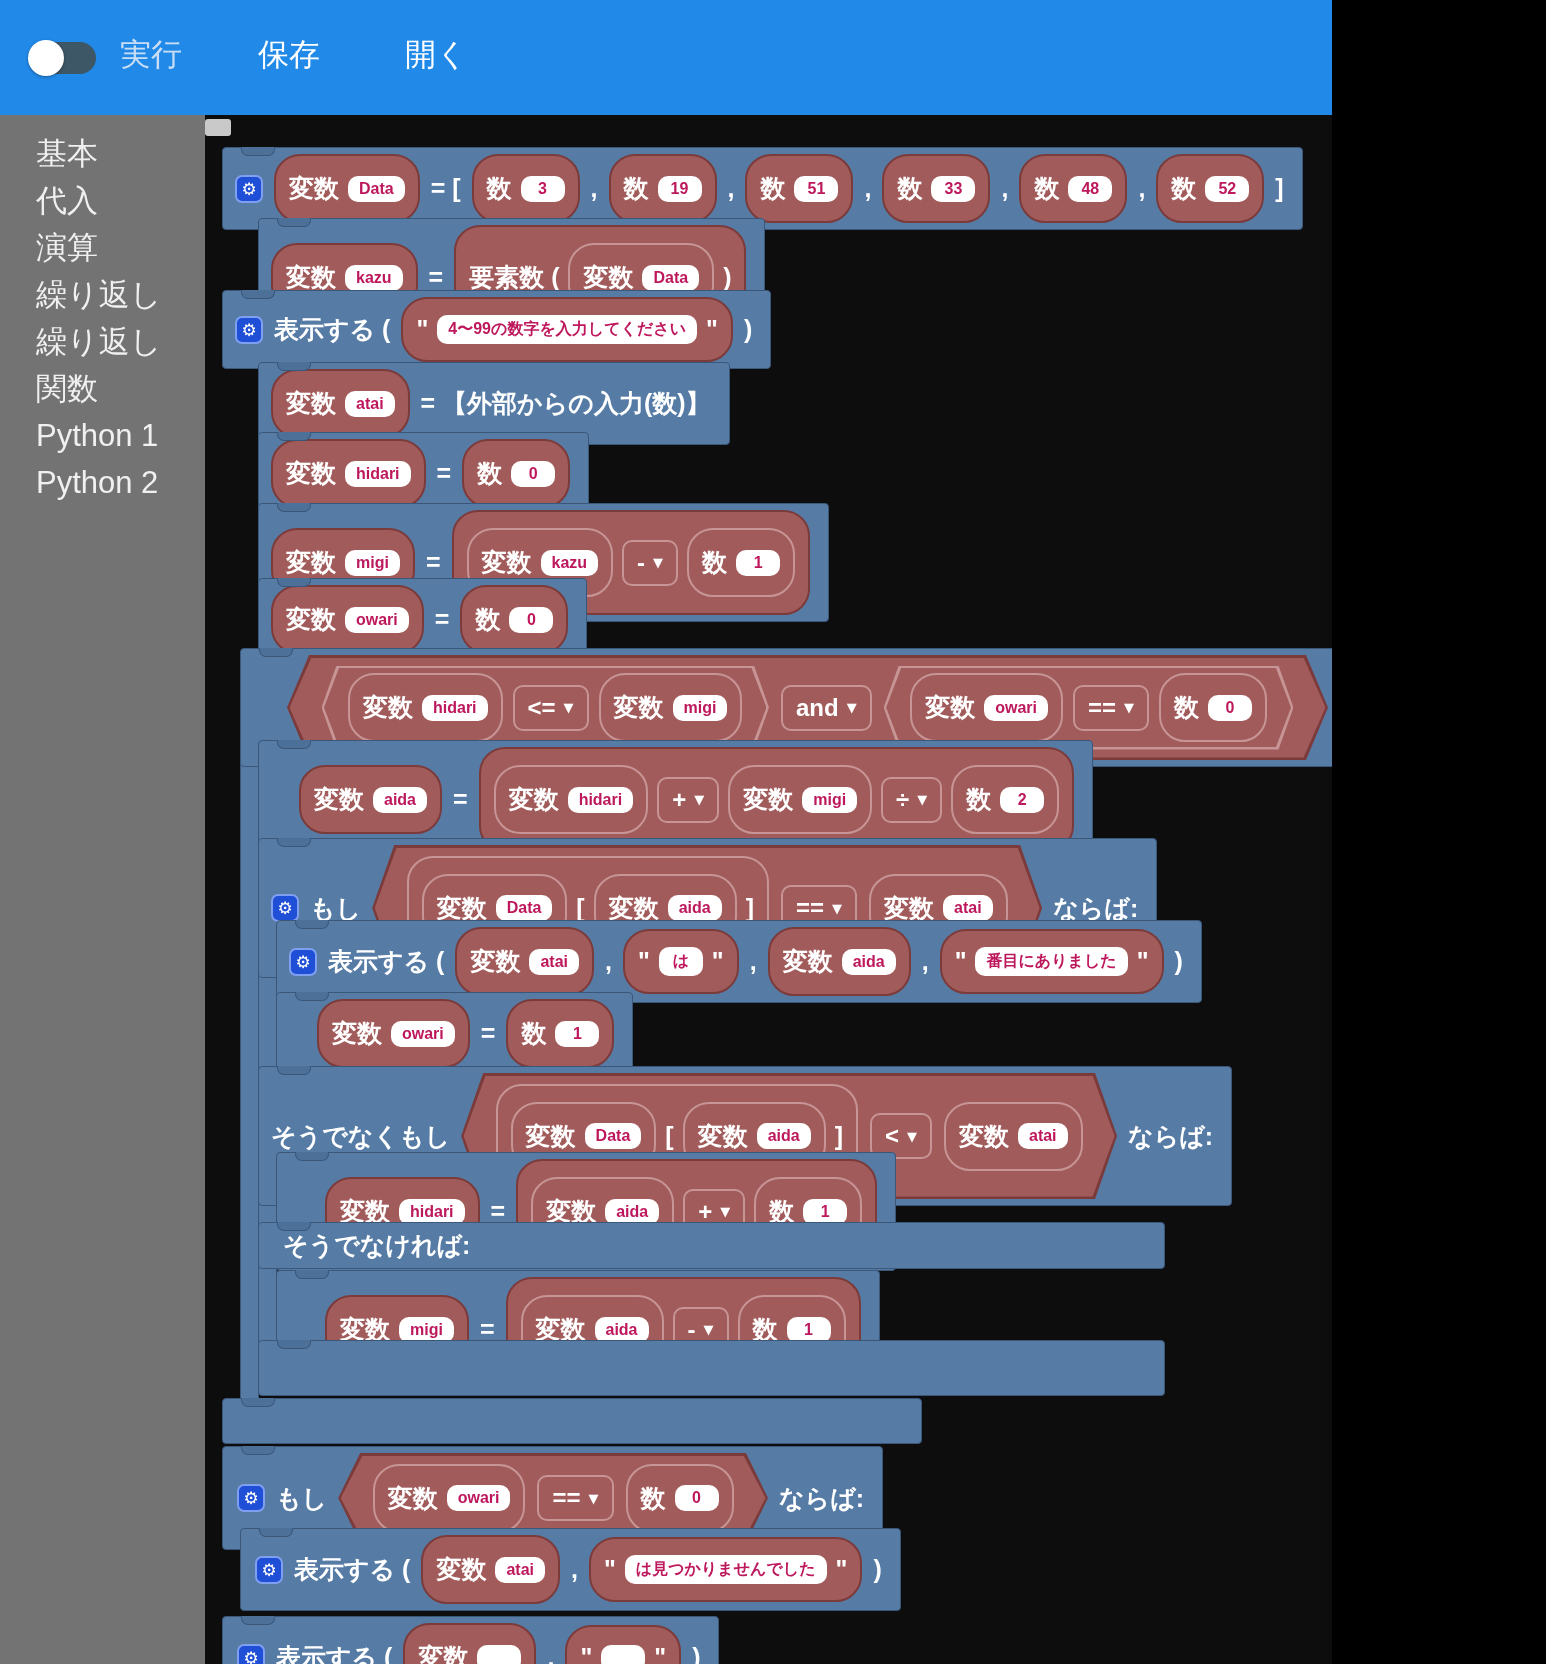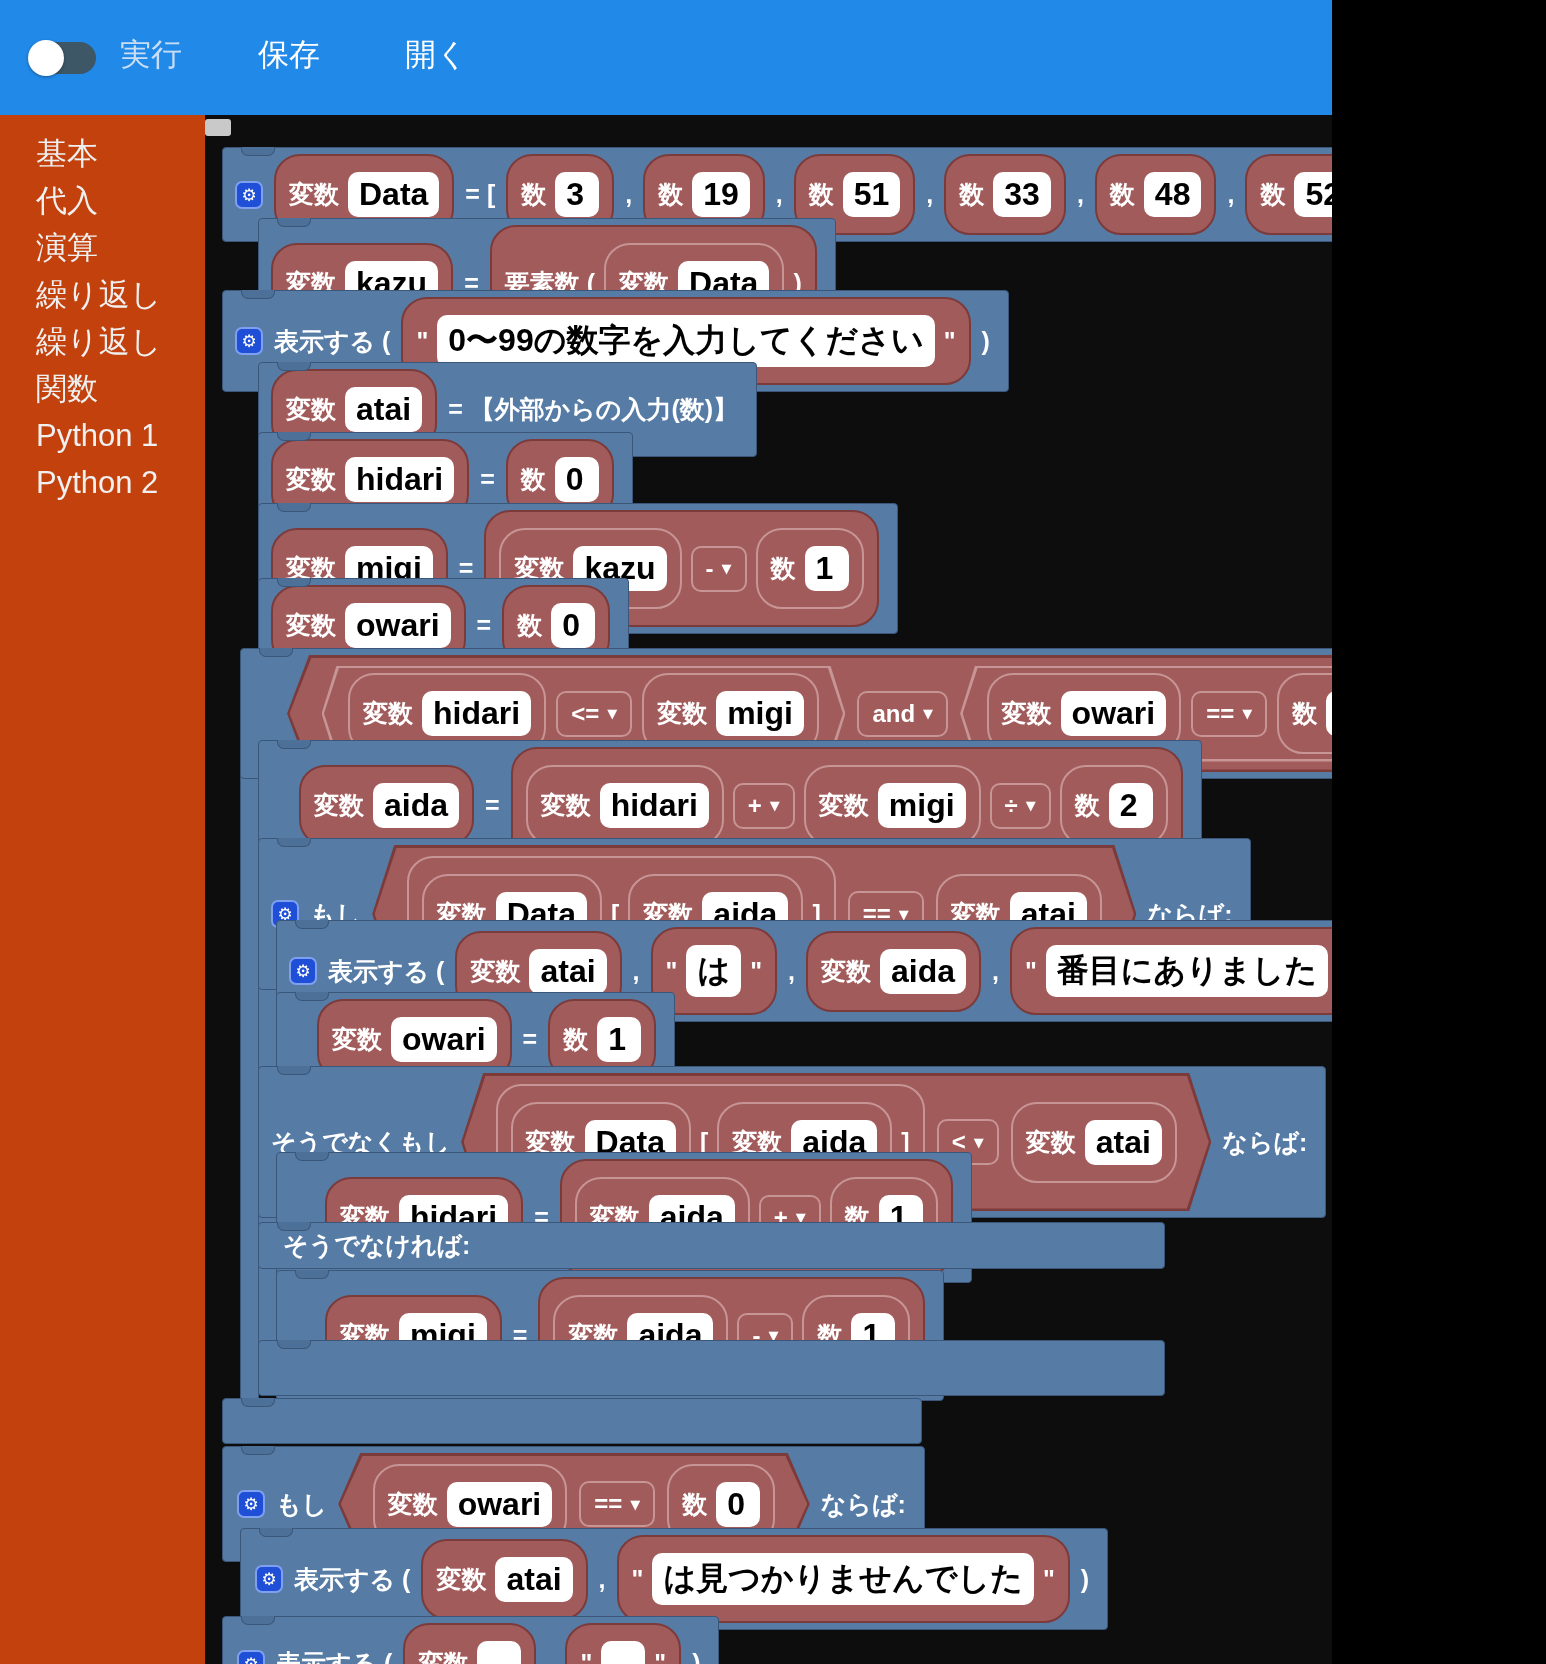--- a/index.html
+++ b/index.html
@@ -10,40 +10,40 @@
           display:flex;align-items:center;}
   .toggle{position:absolute;left:30px;top:42px;width:66px;height:32px;border-radius:16px;
           background:#3d5766;}
   .knob{position:absolute;left:-2px;top:-2px;width:36px;height:36px;border-radius:50%;
         background:#fff;box-shadow:0 1px 3px rgba(0,0,0,.35);}
   .hbtn{position:absolute;top:34px;font-size:31px;font-weight:500;color:#fff;cursor:default;}
   .run{left:120px;color:#c9def5;}
   .save{left:258px;text-align:center;}
   .open{left:405px;}
   
-  .sidebar{position:absolute;left:0;top:115px;width:205px;height:1549px;background:#c2410c;
+  .sidebar{position:absolute;left:0;top:115px;width:205px;height:1549px;background:#737373;
            box-sizing:border-box;padding:22px 0 13px 36px;display:flex;flex-direction:column;gap:13px;}
   .sbitem{color:#f0f0f0;font-size:31px;line-height:34px;font-weight:400;}
   .scrollthumb{position:absolute;left:205px;top:119px;width:26px;height:17px;background:#c9c9c9;border-radius:3px;}
   
   .spine{position:absolute;background:#567ca6;border-left:1.5px solid #3a577a;border-right:1.5px solid #3a577a;box-sizing:border-box;}
   .blk{position:absolute;display:flex;align-items:center;gap:11px;background:#567ca6;
        border:1.5px solid #3a577a;border-radius:4px;padding:6px 18px 6px 12px;box-sizing:border-box;}
   .blk::before{content:"";position:absolute;top:-1.5px;left:18px;width:32px;height:8px;
        background:#4d7098;border:1.5px solid #3a577a;border-top:none;border-radius:0 0 7px 7px;}
   .lbl{color:#fff;font-weight:bold;font-size:25px;white-space:pre;}
   .gear{width:28px;height:28px;border-radius:7px;background:#1f4fd6;border:2px solid #7f9ff0;
         color:#fff;display:flex;align-items:center;justify-content:center;font-size:17px;
         font-family:"DejaVu Sans",sans-serif;box-sizing:border-box;flex:none;}
   .pill{display:flex;align-items:center;gap:9px;background:#a25b5b;border:2px solid #7c3b3b;
         border-radius:26px;padding:16px 13px;}
   .pill .pill,.hexi .pill{border-color:#c79595;}
   .ptxt{color:#fff;font-weight:bold;font-size:25px;white-space:pre;}
-  .fld{background:#fff;border-radius:10px;color:#000000;font-weight:bold;font-size:32px;
-       padding:4px 11px;min-width:22px;white-space:pre;}
+  .fld{background:#fff;border-radius:10px;color:#be185d;font-weight:bold;font-size:16px;
+       padding:4px 11px;min-width:22px;text-align:center;white-space:pre;}
   .dd{display:flex;align-items:center;gap:8px;background:#a25b5b;border:2px solid #c79595;
       border-radius:10px;padding:7px 13px;color:#fff;font-weight:bold;font-size:24px;}
   .tri{font-size:13px;font-family:"DejaVu Sans",sans-serif;}
   .hexo{background:#7c3b3b;clip-path:polygon(22px 0,calc(100% - 22px) 0,100% 50%,calc(100% - 22px) 100%,22px 100%,0 50%);}
   .hexo>.hexi{margin:2.5px;clip-path:polygon(22px 0,calc(100% - 22px) 0,100% 50%,calc(100% - 22px) 100%,22px 100%,0 50%);
       background:#a25b5b;display:flex;align-items:center;gap:12px;padding:8px 32px;}
   .hexo.small{background:#c79595;clip-path:polygon(15px 0,calc(100% - 15px) 0,100% 50%,calc(100% - 15px) 100%,15px 100%,0 50%);}
   .hexo.small>.hexi{clip-path:polygon(15px 0,calc(100% - 15px) 0,100% 50%,calc(100% - 15px) 100%,15px 100%,0 50%);
       padding:5px 24px;gap:10px;}
 </style>
@@ -128,21 +128,21 @@
             <div class="fld">Data</div>
           </div>
           <div class="ptxt">)</div>
         </div>
       </div>
       <div class="blk" style="left: 222px; top: 290px; min-height: 68px;">
         <div class="gear">⚙</div>
         <div class="lbl">表示する (</div>
         <div class="pill">
           <div class="ptxt">"</div>
-          <div class="fld">0〜99の数字を入力してください</div>
+          <div class="fld">4〜99の数字を入力してください</div>
           <div class="ptxt">"</div>
         </div>
         <div class="lbl">)</div>
       </div>
       <div class="blk" style="left: 258px; top: 362px; min-height: 62px;">
         <div class="pill">
           <div class="ptxt">変数</div>
           <div class="fld">atai</div>
         </div>
         <div class="lbl">= 【外部からの入力(数)】</div>

